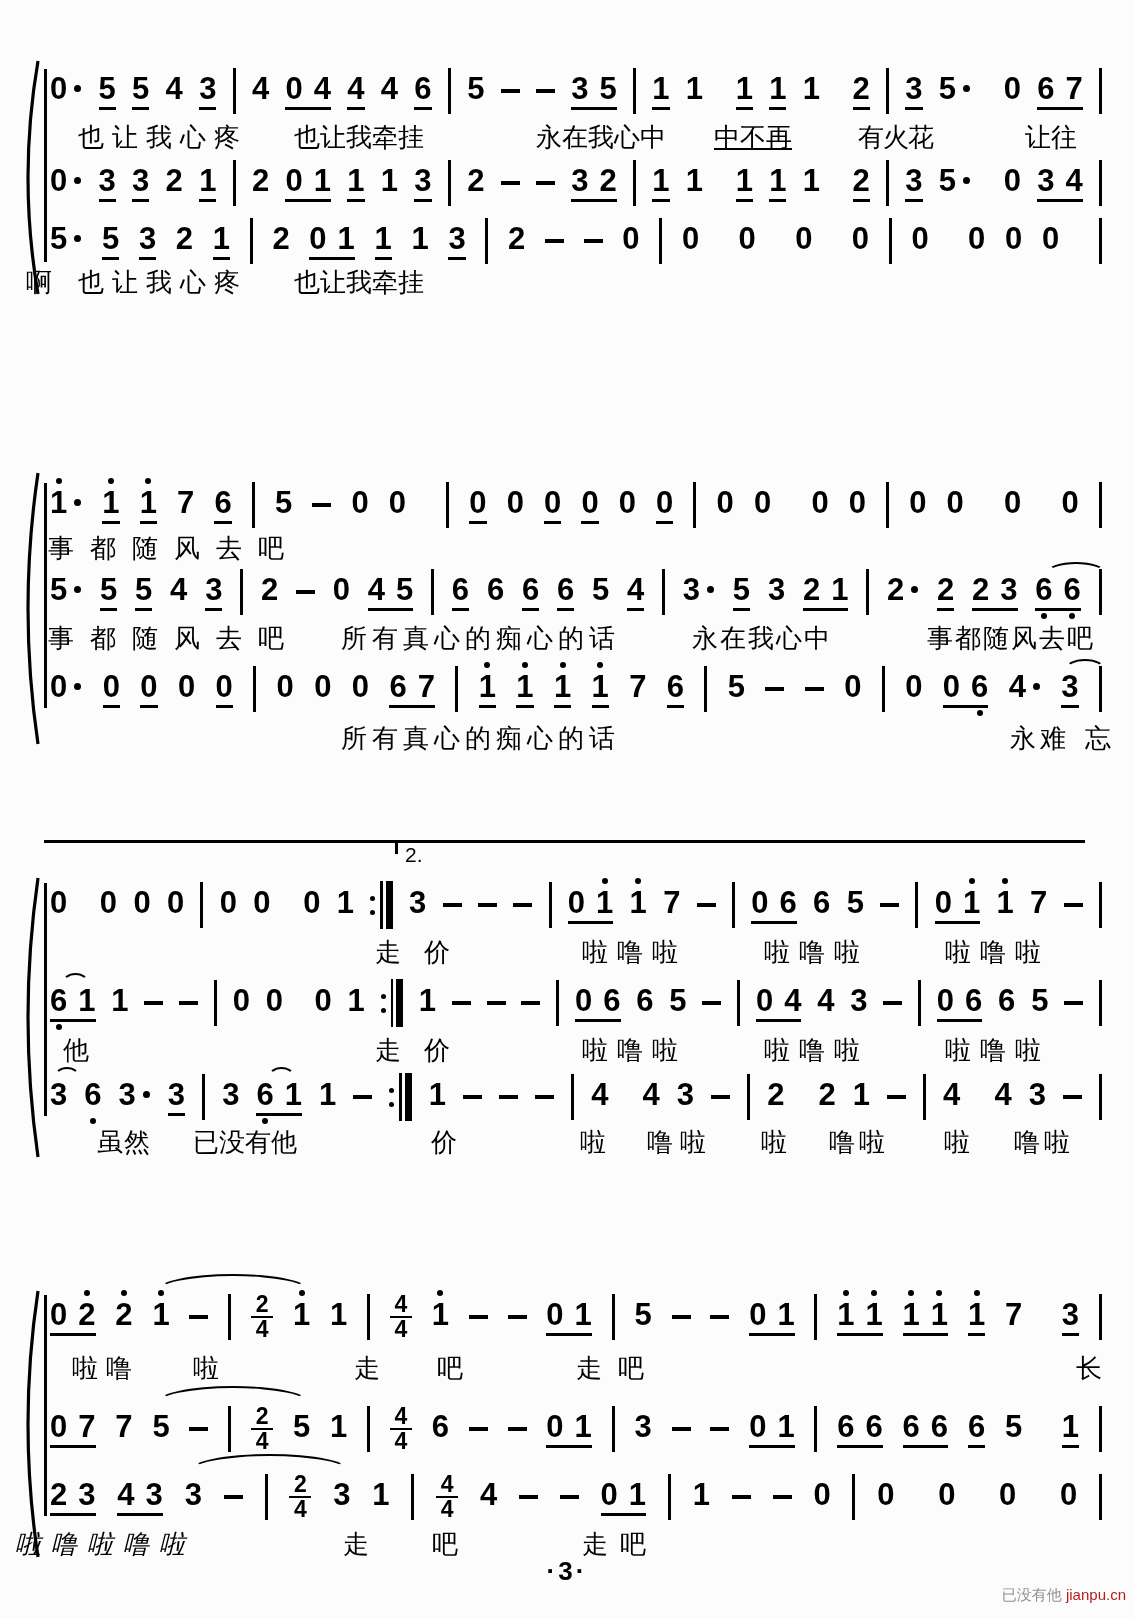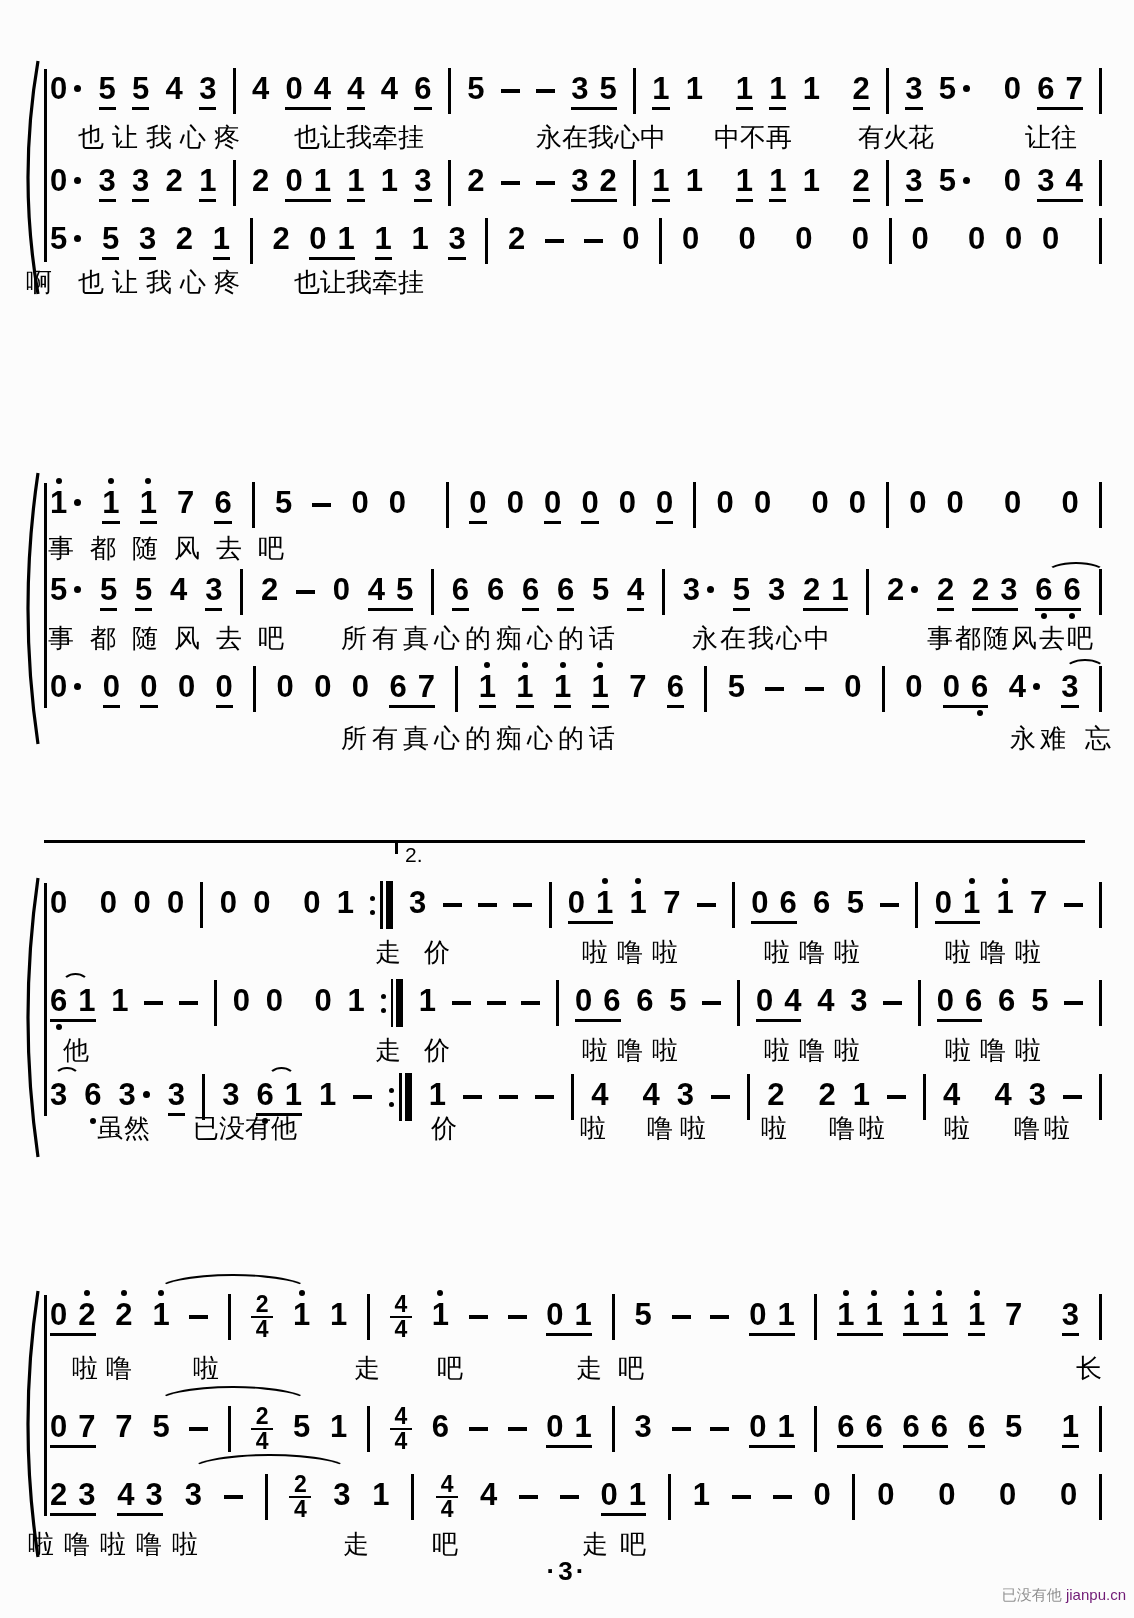--- a/index.html
+++ b/index.html
@@ -29,21 +29,21 @@
   .lyr-row{position:absolute;left:0;width:1134px;height:34px;}
   .lyr{position:absolute;top:0;font-size:26px;line-height:32px;white-space:pre;}
   .brace{position:absolute;left:16px;width:24px;}
   .openline{position:absolute;left:44px;width:2.5px;background:#000;}
   .volta-line{position:absolute;height:2.5px;background:#000;}
   .volta-tick{position:absolute;width:2.5px;height:14px;background:#000;}
   .volta-label{position:absolute;font-size:21px;font-weight:400;}
   #page-number{position:absolute;left:0;width:1134px;top:1556px;text-align:center;font-size:26px;font-weight:700;letter-spacing:3px;}
   #watermark{position:absolute;right:8px;top:1586px;font-size:15px;}
   #watermark .site{color:#919191;}
-  #watermark .domain{color:#701a75;text-align:right;}
+  #watermark .domain{color:#b91c1c;text-align:right;}
 </style>
 </head>
 <body>
 
 <div id="sheet">
   <div id="score">
       <div class="system" style="top: 55px; height: 260px;">
         <svg width="24" height="239" class="brace" style="top: 3px;">
           <path d="M22 3 Q2 119.5 22 236" fill="none" stroke="#000" stroke-width="3.2"></path>
         </svg>
@@ -172,21 +172,21 @@
               <span class="dg">6</span>
               <span class="dg">7</span>
             </span>
           </span>
           <div class="bar"></div>
         </div>
         <div class="lyr-row" style="top: 66px;">
           <span class="lyr" style="left: 78px; letter-spacing: 8px;">也让我心疼</span>
           <span class="lyr" style="left: 294px; letter-spacing: 0px;">也让我牵挂</span>
           <span class="lyr" style="left: 536px; letter-spacing: 0px;">永在我心中</span>
-          <span class="lyr" style="left: 714px; letter-spacing: 0px;">中不再</span>
+          <span class="lyr" style="left: 714px; letter-spacing: 0px; text-decoration: underline;">中不再</span>
           <span class="lyr" style="left: 858px; letter-spacing: -1px;">有火花</span>
           <span class="lyr" style="left: 1025px; letter-spacing: 0px;">让往</span>
         </div>
         <div class="note-row" style="top: 109px;">
           <span class="tok">
             <span class="dgrp">
               <span class="dg">0</span>
               <span class="ad"></span>
             </span>
           </span>
@@ -1175,21 +1175,21 @@
           <span class="tok">
             <span class="dgrp">
               <span class="dg">3</span>
             </span>
           </span>
           <div class="dash"></div>
           <div class="bar"></div>
           <div class="arc" style="left: 4.25px; width: 22px; top: -11px; height: 17px;"></div>
           <div class="arc" style="left: 217.5px; width: 23px; top: -11px; height: 17px;"></div>
         </div>
-        <div class="lyr-row" style="top: 292px;">
+        <div class="lyr-row" style="top: 306px;">
           <span class="lyr" style="left: 97px; letter-spacing: 1px;">虽然</span>
           <span class="lyr" style="left: 193px; letter-spacing: 0px;">已没有他</span>
           <span class="lyr" style="left: 431px;">价</span>
           <span class="lyr" style="left: 580px;">啦</span>
           <span class="lyr" style="left: 647px; letter-spacing: 7px;">噜啦</span>
           <span class="lyr" style="left: 761px;">啦</span>
           <span class="lyr" style="left: 829px; letter-spacing: 4px;">噜啦</span>
           <span class="lyr" style="left: 944px;">啦</span>
           <span class="lyr" style="left: 1014px; letter-spacing: 4px;">噜啦</span>
         </div>
@@ -1493,21 +1493,21 @@
           <div class="sp"></div>
           <span class="tok">
             <span class="dgrp">
               <span class="dg">0</span>
             </span>
           </span>
           <div class="bar"></div>
           <div class="arc" style="left: 139.25px; width: 156.5px; top: -24px; height: 30px;"></div>
         </div>
         <div class="lyr-row" style="top: 273px;">
-          <span class="lyr" style="left: 28px; letter-spacing: 10px;">啦噜啦噜啦</span>
+          <span class="lyr" style="left: 15px; letter-spacing: 10px; font-style: italic;">啦噜啦噜啦</span>
           <span class="lyr" style="left: 343px;">走</span>
           <span class="lyr" style="left: 432px;">吧</span>
           <span class="lyr" style="left: 582px; letter-spacing: 12px;">走吧</span>
         </div>
       </div>
     </div>
   <div id="page-number">·3·</div>
   <div id="watermark"><span class="site">已没有他</span> <span class="domain">jianpu.cn</span></div>
 </div>
 

